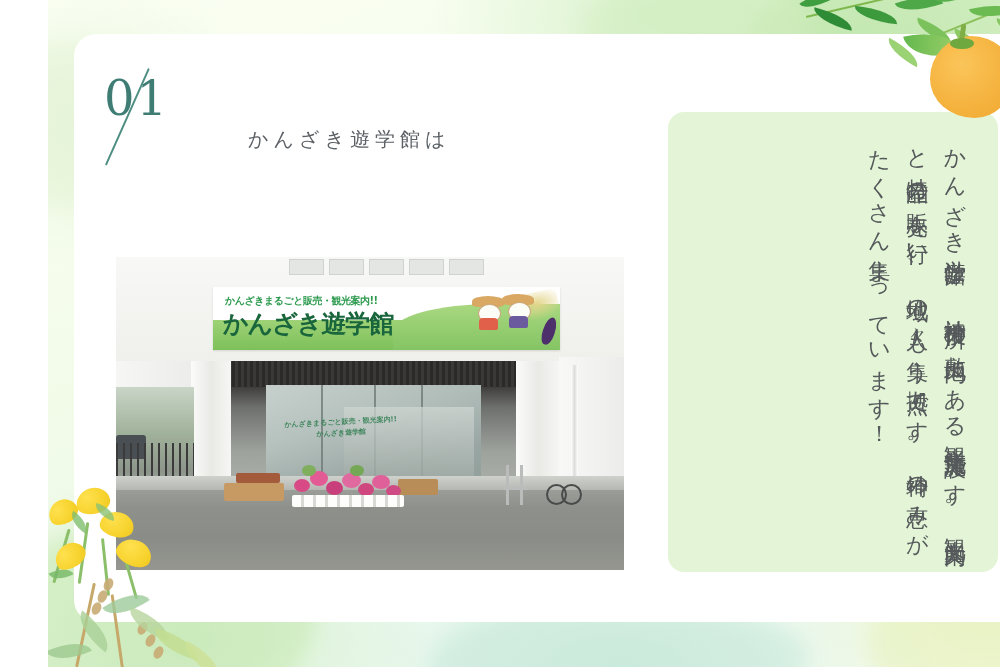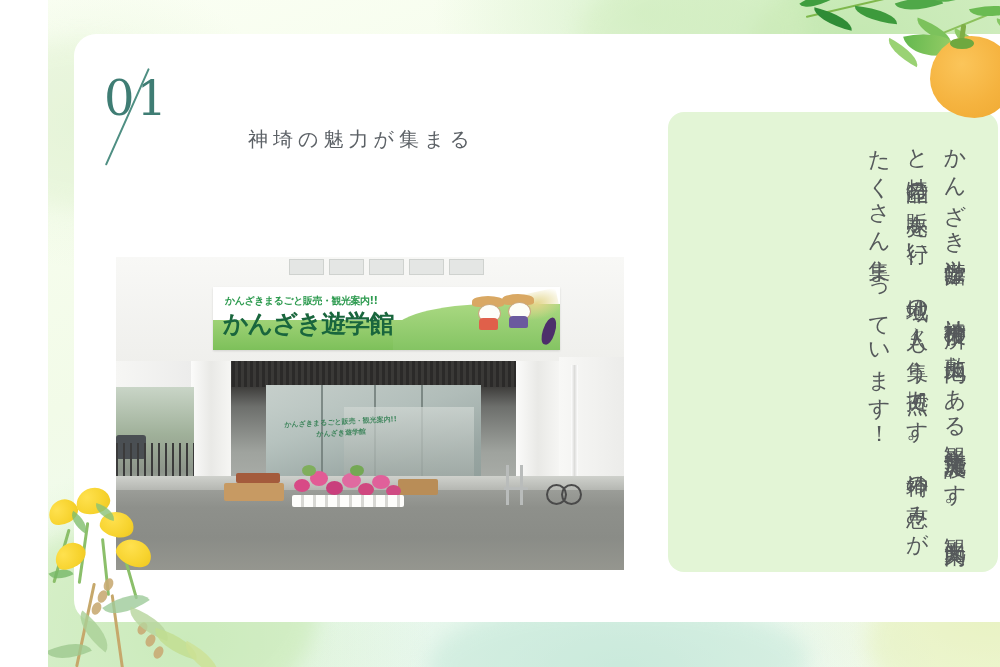--- a/index.html
+++ b/index.html
@@ -358,21 +358,21 @@
   <div class="bg-blot blot-e"></div>
   <div class="bg-blot blot-f"></div>
 
   <div class="card"></div>
 
   <div class="number-block">
     <div class="num">01</div>
     <div class="slash"></div>
   </div>
 
-  <div class="subtitle">神埼の魅力が集まる</div>
+  <div class="subtitle">かんざき遊学館は</div>
 
   <div class="photo">
     <div class="ph-sky"></div>
     <div class="ph-facade"></div>
 
     <div class="ph-vent" style="left:173px;"></div>
     <div class="ph-vent" style="left:213px;"></div>
     <div class="ph-vent" style="left:253px;"></div>
     <div class="ph-vent" style="left:293px;"></div>
     <div class="ph-vent" style="left:333px;"></div>

